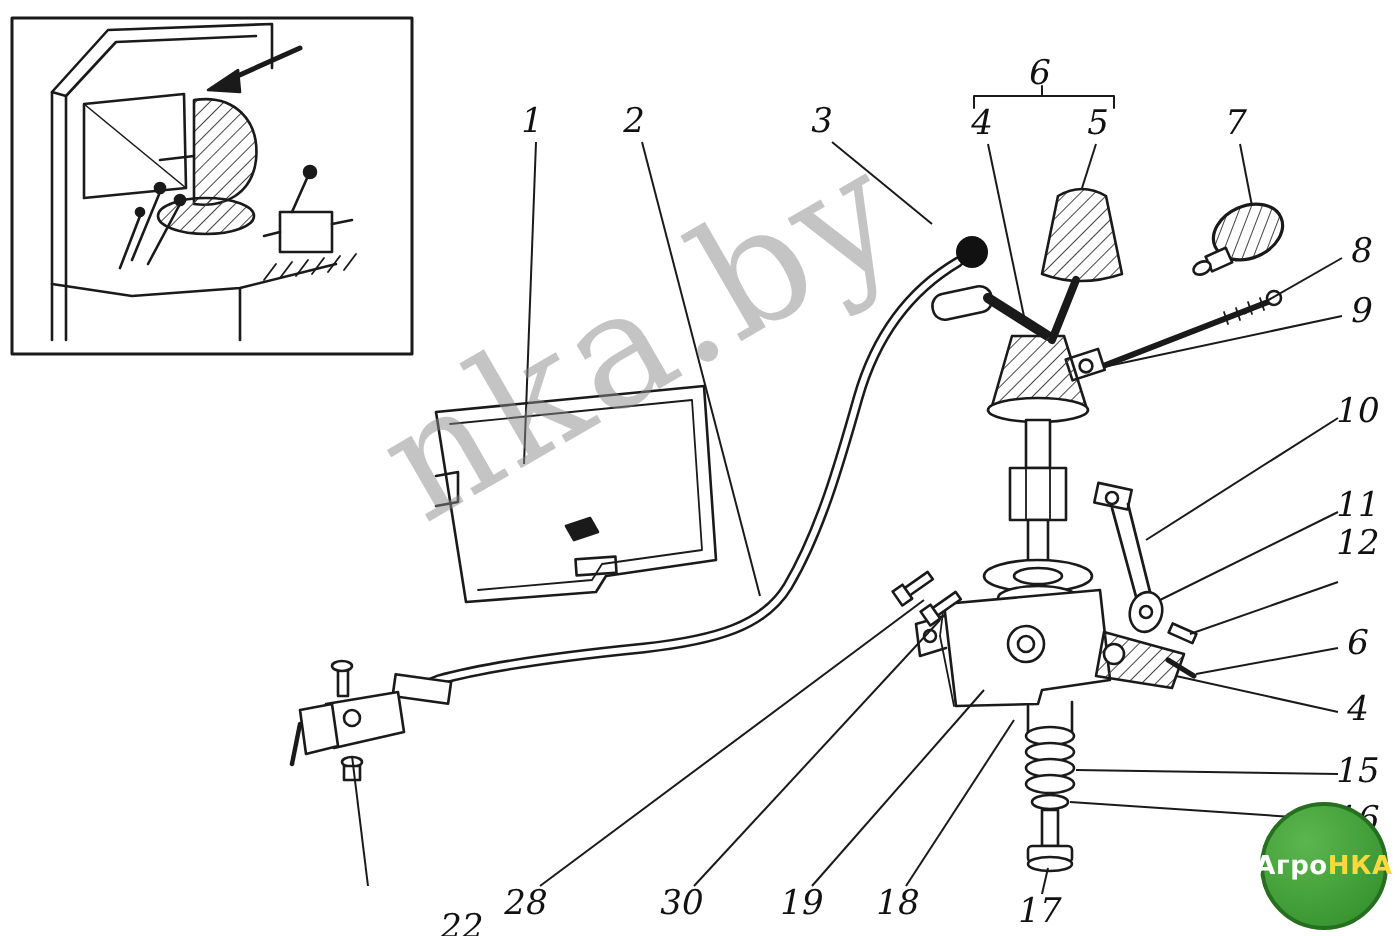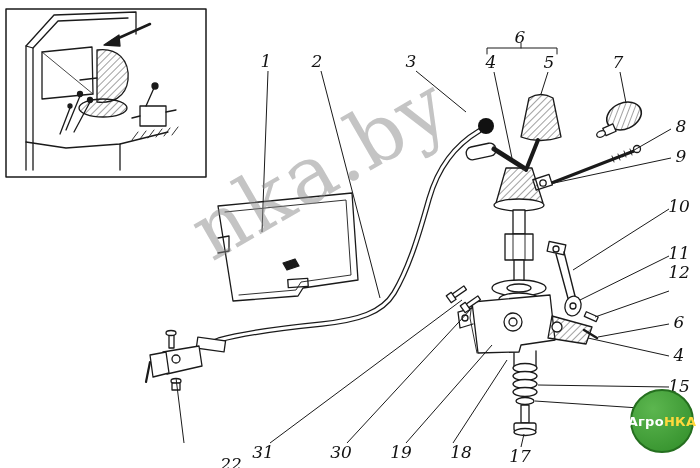--- a/index.html
+++ b/index.html
@@ -7,21 +7,21 @@
         font-family:"DejaVu Serif",serif}
   #drawing,#callout-svg{position:absolute;left:0;top:0;width:700px;height:468px}
   #callout-svg{pointer-events:none}
   .callout-line{stroke:#1a1a1a;stroke-width:1}
   .callout-num{position:absolute;transform:translate(-50%,-50%);
                font:italic 17px "DejaVu Serif",serif;color:#111;white-space:nowrap}
   #watermark{position:absolute;left:198px;top:192px;transform:rotate(-30deg);
              transform-origin:0 50%;font:400 80px "DejaVu Serif",serif;
              color:#8a8a8a;opacity:.5;letter-spacing:2px;white-space:nowrap;
              pointer-events:none}
-  #logo{position:absolute;left:630px;top:389px;width:64px;height:64px;border-radius:50%;
+  #logo{position:absolute;left:630px;top:401px;width:64px;height:64px;border-radius:50%;
         background:radial-gradient(circle at 35% 30%, #5cb64f, #2f8c28);
         border:2px solid #256f1f;box-sizing:border-box;
         display:flex;align-items:center;justify-content:center}
   #logo .t{font:bold 13px "DejaVu Sans",sans-serif;letter-spacing:.3px}
   #logo .p1{color:#ffffff}
   #logo .p2{color:#ffd93c}
 </style>
 </head>
 <body>
 
@@ -218,24 +218,24 @@
       <div class="callout-num" style="left: 681px; top: 126px;">8</div>
       <div class="callout-num" style="left: 681px; top: 156px;">9</div>
       <div class="callout-num" style="left: 679px; top: 206px;">10</div>
       <div class="callout-num" style="left: 679px; top: 253px;">11</div>
       <div class="callout-num" style="left: 679px; top: 272px;">12</div>
       <div class="callout-num" style="left: 679px; top: 322px;">6</div>
       <div class="callout-num" style="left: 679px; top: 355px;">4</div>
       <div class="callout-num" style="left: 679px; top: 386px;">15</div>
       <div class="callout-num" style="left: 679px; top: 410px;">16</div>
       <div class="callout-num" style="left: 520px; top: 456px;">17</div>
-      <div class="callout-num" style="left: 449px; top: 452px; margin-left: 12px;">18</div>
+      <div class="callout-num" style="left: 449px; top: 452px;">18</div>
       <div class="callout-num" style="left: 401px; top: 452px; font-style: italic;">19</div>
       <div class="callout-num" style="left: 341px; top: 452px;">30</div>
-      <div class="callout-num" style="left: 263px; top: 452px;">31</div>
+      <div class="callout-num" style="left: 263px; top: 452px;">28</div>
       <div class="callout-num" style="left: 183px; top: 464px; margin-left: 48px;">22</div>
     </div>
 
   <div id="watermark">nka.by</div>
 
   <div id="logo">
     <span class="t"><span class="p1">Агро</span><span class="p2">НКА</span></span>
   </div>
 
 </div>

